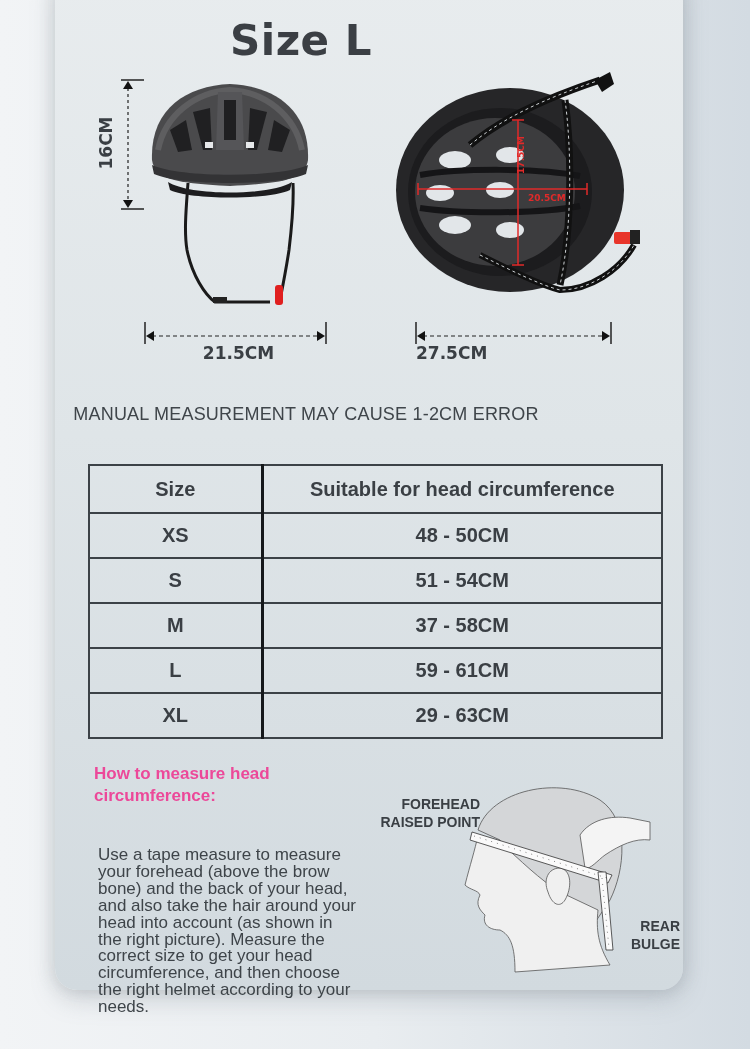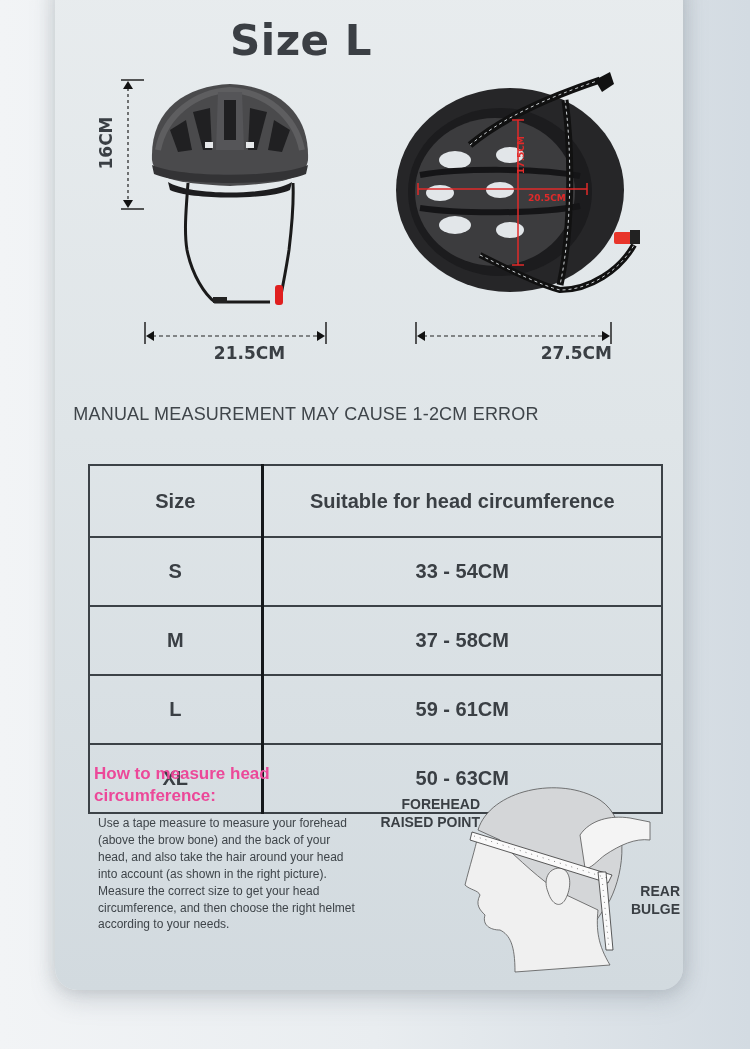--- a/index.html
+++ b/index.html
@@ -28,35 +28,35 @@
       position: absolute; left: 0; width: 612px; top: 404px; text-align: center;
       font-size: 18px; color: #3f454a; letter-spacing: 0.2px;
       font-family: "Liberation Sans", sans-serif;
     }
     table.sizes {
       position: absolute; left: 88px; top: 464px; width: 575px;
       border-collapse: collapse; table-layout: fixed;
     }
     table.sizes td, table.sizes th {
       border: 2px solid #3c4247; text-align: center; color: #3a3f44;
-      font-size: 20px; font-weight: bold; padding: 12px;
+      font-size: 20px; font-weight: bold; padding: 0;
       font-family: "Liberation Sans", sans-serif;
     }
     table.sizes th { height: 46px; }
     table.sizes td { height: 43px; font-weight: bold; }
     table.sizes col.c1 { width: 173px; }
     table.sizes td:first-child, table.sizes th:first-child { border-right: 3px solid #15181b; }
     .how-title {
       position: absolute; left: 94px; top: 763px; width: 260px;
       font-size: 17px; font-weight: bold; line-height: 22px; color: #ec4899;
       font-family: "Liberation Sans", sans-serif;
     }
     .how-body {
-      position: absolute; left: 98px; top: 815px; width: 260px;
-      font-size: 12px; line-height: 16.9px; color: #3e4449;
+      position: absolute; left: 98px; top: 847px; width: 260px;
+      font-size: 17px; line-height: 16.9px; color: #3e4449;
       font-family: "Liberation Sans", sans-serif;
     }
     .lbl {
       position: absolute; font-size: 14px; font-weight: bold; color: #3a3f44;
       text-align: right; line-height: 18px;
       font-family: "Liberation Sans", sans-serif;
     }
   </style>
 </head>
 <body>
@@ -93,21 +93,21 @@
     <path d="M152,165 C180,178 280,178 308,165 L306,174 C280,186 180,186 154,174 Z" fill="#333335"></path>
     <path d="M168,182 C190,196 270,196 292,182 L290,190 C270,200 190,200 170,190 Z" fill="#1d1d1f"></path>
 
     <line x1="145" y1="322" x2="145" y2="344" stroke="#222" stroke-width="1.5"></line>
     <line x1="326" y1="322" x2="326" y2="344" stroke="#222" stroke-width="1.5"></line>
     <line x1="152" y1="336" x2="319" y2="336" stroke="#222" stroke-width="1.2" stroke-dasharray="4,3"></line>
     <polygon points="146,336 154,331 154,341" fill="#111"></polygon>
     <polygon points="325,336 317,331 317,341" fill="#111"></polygon>
   </svg>
   <div class="vert-label">16CM</div>
-  <div class="abs dim-label" style="left:159px;top:343px;width:181px;text-align:center">21.5CM</div>
+  <div class="abs dim-label" style="left:148px;top:343px;width:181px;text-align:center">21.5CM</div>
 </div>
 
 <div>
   <svg class="abs" style="left:390px;top:65px" width="270" height="290" viewBox="390 65 270 290">
     <ellipse cx="510" cy="190" rx="114" ry="102" fill="#262628"></ellipse>
     <ellipse cx="500" cy="192" rx="92" ry="84" fill="#1c1c1e"></ellipse>
     <ellipse cx="495" cy="192" rx="80" ry="74" fill="#3c3c3e"></ellipse>
 
     <ellipse cx="455" cy="160" rx="16" ry="9" fill="#e2e6e9"></ellipse>
     <ellipse cx="510" cy="155" rx="14" ry="8" fill="#e2e6e9"></ellipse>
@@ -137,52 +137,56 @@
     <line x1="587" y1="183" x2="587" y2="195" stroke="#e02a2a" stroke-width="1.5"></line>
 
     <line x1="416" y1="322" x2="416" y2="344" stroke="#222" stroke-width="1.5"></line>
     <line x1="611" y1="322" x2="611" y2="344" stroke="#222" stroke-width="1.5"></line>
     <line x1="423" y1="336" x2="604" y2="336" stroke="#222" stroke-width="1.2" stroke-dasharray="4,3"></line>
     <polygon points="417,336 425,331 425,341" fill="#111"></polygon>
     <polygon points="610,336 602,331 602,341" fill="#111"></polygon>
   </svg>
   <div class="abs" style="left:491px;top:150px;width:60px;text-align:center;transform:rotate(-90deg);font-size:9px;font-weight:bold;color:#e02a2a">17.5CM</div>
   <div class="abs" style="left:528px;top:193px;font-size:9px;font-weight:bold;color:#e02a2a">20.5CM</div>
-  <div class="abs dim-label" style="left:416px;top:343px;width:196px;text-align:right">27.5CM</div>
+  <div class="abs dim-label" style="left:416px;top:343px;width:196px;text-align:left">27.5CM</div>
 </div>
 
 <div class="note">MANUAL MEASUREMENT MAY CAUSE 1-2CM ERROR</div>
 
 <table class="sizes">
   <colgroup>
       <col class="c1">
       <col>
     </colgroup>
   <thead>
     <tr>
       <th>Size</th>
       <th>Suitable for head circumference</th>
     </tr>
   </thead>
   <tbody>
     <tr>
+      <td>XS</td>
+      <td>48 - 50CM</td>
+    </tr>
+    <tr>
       <td>S</td>
-      <td>33 - 54CM</td>
+      <td>51 - 54CM</td>
     </tr>
     <tr>
       <td>M</td>
       <td>37 - 58CM</td>
     </tr>
     <tr>
       <td>L</td>
       <td>59 - 61CM</td>
     </tr>
     <tr>
       <td>XL</td>
-      <td>50 - 63CM</td>
+      <td>29 - 63CM</td>
     </tr>
   </tbody>
 </table>
 
 <div class="how-title">How to measure head circumference:</div>
 <div class="how-body">Use a tape measure to measure your forehead (above the brow bone) and the back of your head, and also take the hair around your head into account (as shown in the right picture). Measure the correct size to get your head circumference, and then choose the right helmet according to your needs.</div>
 
 <div>
   <svg class="abs" style="left:455px;top:780px" width="200" height="200" viewBox="455 780 200 200">
 
@@ -196,17 +200,17 @@
 
     <path d="M472,832 L612,875 L608,883 L470,840 Z" fill="#fafafa" stroke="#333" stroke-width="0.8"></path>
     <path d="M598,872 L606,950 L613,950 L606,872 Z" fill="#fafafa" stroke="#333" stroke-width="0.8"></path>
     <path d="M474,836 L610,879" stroke="#333" stroke-width="0.6" stroke-dasharray="1,5"></path>
     <path d="M602,878 L609,948" stroke="#333" stroke-width="0.6" stroke-dasharray="1,5"></path>
   </svg>
   <div class="lbl" style="left:370px;top:795px;width:110px">
     <div>FOREHEAD</div>
     <div>RAISED POINT</div>
   </div>
-  <div class="lbl" style="left:620px;top:882px;width:60px">
+  <div class="lbl" style="left:620px;top:917px;width:60px">
     <div>REAR</div>
     <div>BULGE</div>
   </div>
 </div>
 
 </body></html>

